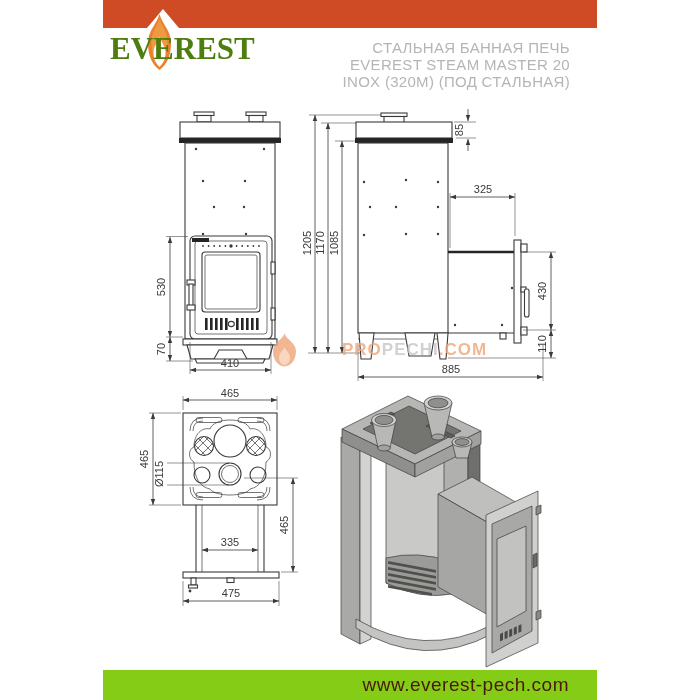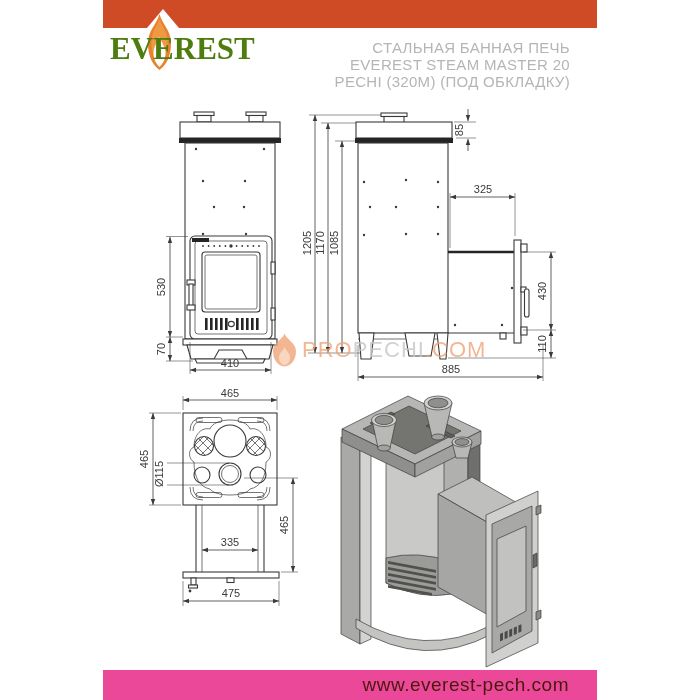--- a/index.html
+++ b/index.html
@@ -3,34 +3,34 @@
 <meta charset="utf-8">
 <style>
   html,body{margin:0;padding:0;background:#fff;}
   #canvas{position:relative;width:700px;height:700px;background:#ffffff;overflow:hidden;
           font-family:"Liberation Sans",sans-serif;}
   
   .top-bar{position:absolute;left:103px;top:0;width:494px;height:28px;background:#cf4b25;}
   .notch{position:absolute;left:44px;bottom:0;width:0;height:0;
          border-left:16px solid transparent;border-right:16px solid transparent;
          border-bottom:19px solid #ffffff;}
-  .footer-bar{position:absolute;left:103px;top:670px;width:494px;height:30px;background:#ec4899;
+  .footer-bar{position:absolute;left:103px;top:670px;width:494px;height:30px;background:#84cc16;
               display:flex;align-items:center;justify-content:flex-end;padding-right:28px;box-sizing:border-box;}
   .footer-bar span{font-size:19px;color:#4b190c;letter-spacing:0.5px;}
   
   .logo-flame{position:absolute;left:146px;top:13px;width:27px;height:58px;}
   .logo-text{position:absolute;left:110px;top:36px;font-family:"Liberation Serif",serif;
              font-weight:700;font-size:31px;line-height:26px;color:#4d7c0f;letter-spacing:0px;}
   
   .title-block{position:absolute;right:130px;top:39px;text-align:right;color:#b5b5b5;
                font-size:15px;line-height:17px;letter-spacing:0.3px;}
   
   .wm{position:absolute;left:271px;top:333px;display:flex;align-items:center;opacity:0.8;pointer-events:none;}
   .wm svg{width:27px;height:34px;margin-right:4px;}
-  .wm .t{font-size:22px;font-weight:400;letter-spacing:1px;}
+  .wm .t{font-size:17px;font-weight:700;letter-spacing:1px;margin-left:40px;}
   .wm .o{color:#f0a478;}
   .wm .g{color:#c6c6c6;}
   
   svg.drawing{position:absolute;left:0;top:0;}
   .dimtxt{font-family:"Liberation Sans",sans-serif;font-size:11px;fill:#3a3a3a;}
   .ln{stroke:#3a3a3a;stroke-width:1.1;fill:none;}
   .lnf{stroke:#3a3a3a;stroke-width:1.1;fill:#ffffff;}
   .thin{stroke:#3a3a3a;stroke-width:0.7;fill:none;}
   .dim{stroke:#3a3a3a;stroke-width:0.8;fill:none;}
   .ext{stroke:#3a3a3a;stroke-width:0.55;fill:none;}
@@ -48,21 +48,21 @@
   <svg class="logo-flame" viewBox="0 0 27 58">
     <path d="M13.5,1 C16,11 25,17 25,30 C25,44 20,52 13.5,57 C7,52 2,44 2,30 C2,17 11,11 13.5,1 Z" fill="#e8822f"></path>
     <path d="M13.5,6 C15.5,13 21.5,18 21.5,29 C21.5,40 18,48 13.5,53 C9,48 5.5,40 5.5,29 C5.5,18 11.5,13 13.5,6 Z" fill="#ef9a43"></path>
     <path d="M13.5,24 C15.5,30 19.5,33 19.5,40 C19.5,47 16.5,51 13.5,54 C10.5,51 7.5,47 7.5,40 C7.5,33 11.5,30 13.5,24 Z" fill="#ffffff"></path>
   </svg>
   <div class="logo-text">EVEREST</div>
 
   <div class="title-block">
     <div>СТАЛЬНАЯ БАННАЯ ПЕЧЬ</div>
     <div>EVEREST STEAM MASTER 20</div>
-    <div>PECHI (320М) (ПОД ОБКЛАДКУ)</div>
+    <div>INOX (320М) (ПОД СТАЛЬНАЯ)</div>
   </div>
 
   <svg class="drawing" width="700" height="700" viewBox="0 0 700 700">
     <defs>
       <marker id="arr" viewBox="0 0 10 10" refX="9.5" refY="5" markerWidth="8" markerHeight="8" orient="auto-start-reverse">
           <path d="M0,1.5 L9.5,5 L0,8.5 Z" fill="#3a3a3a"></path>
         </marker>
       <clipPath id="hatchL">
           <circle cx="204" cy="446" r="9.5"></circle>
         </clipPath>

